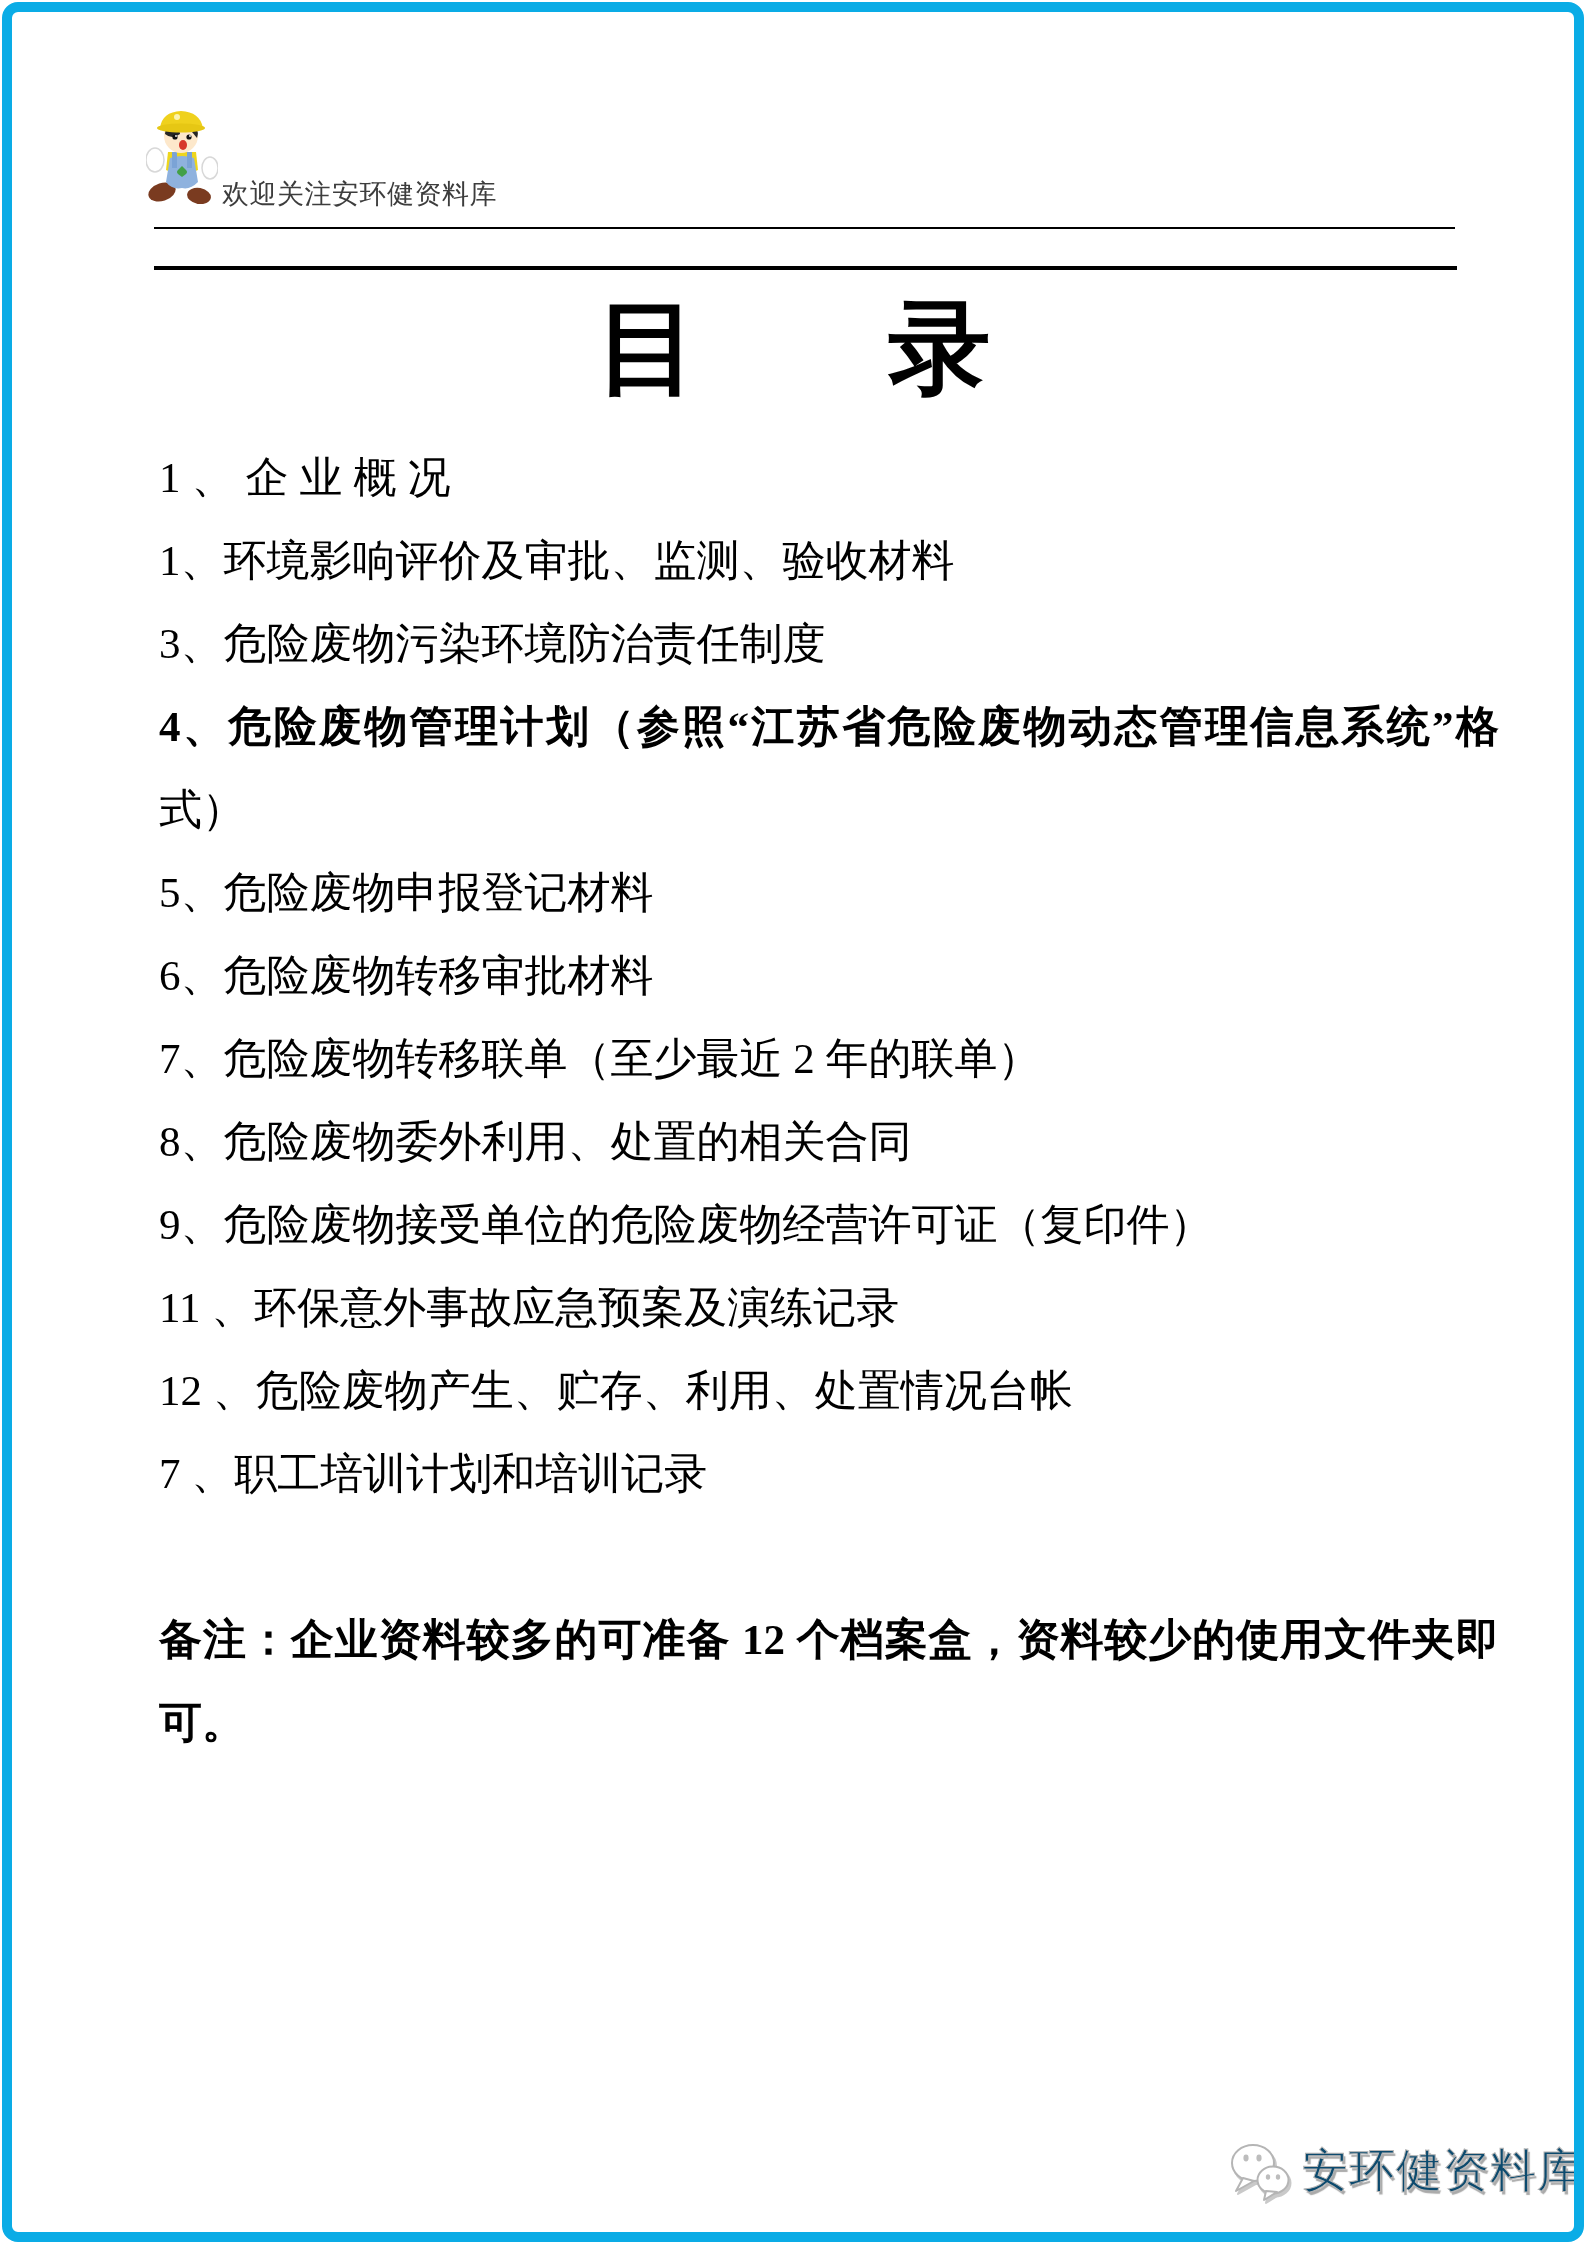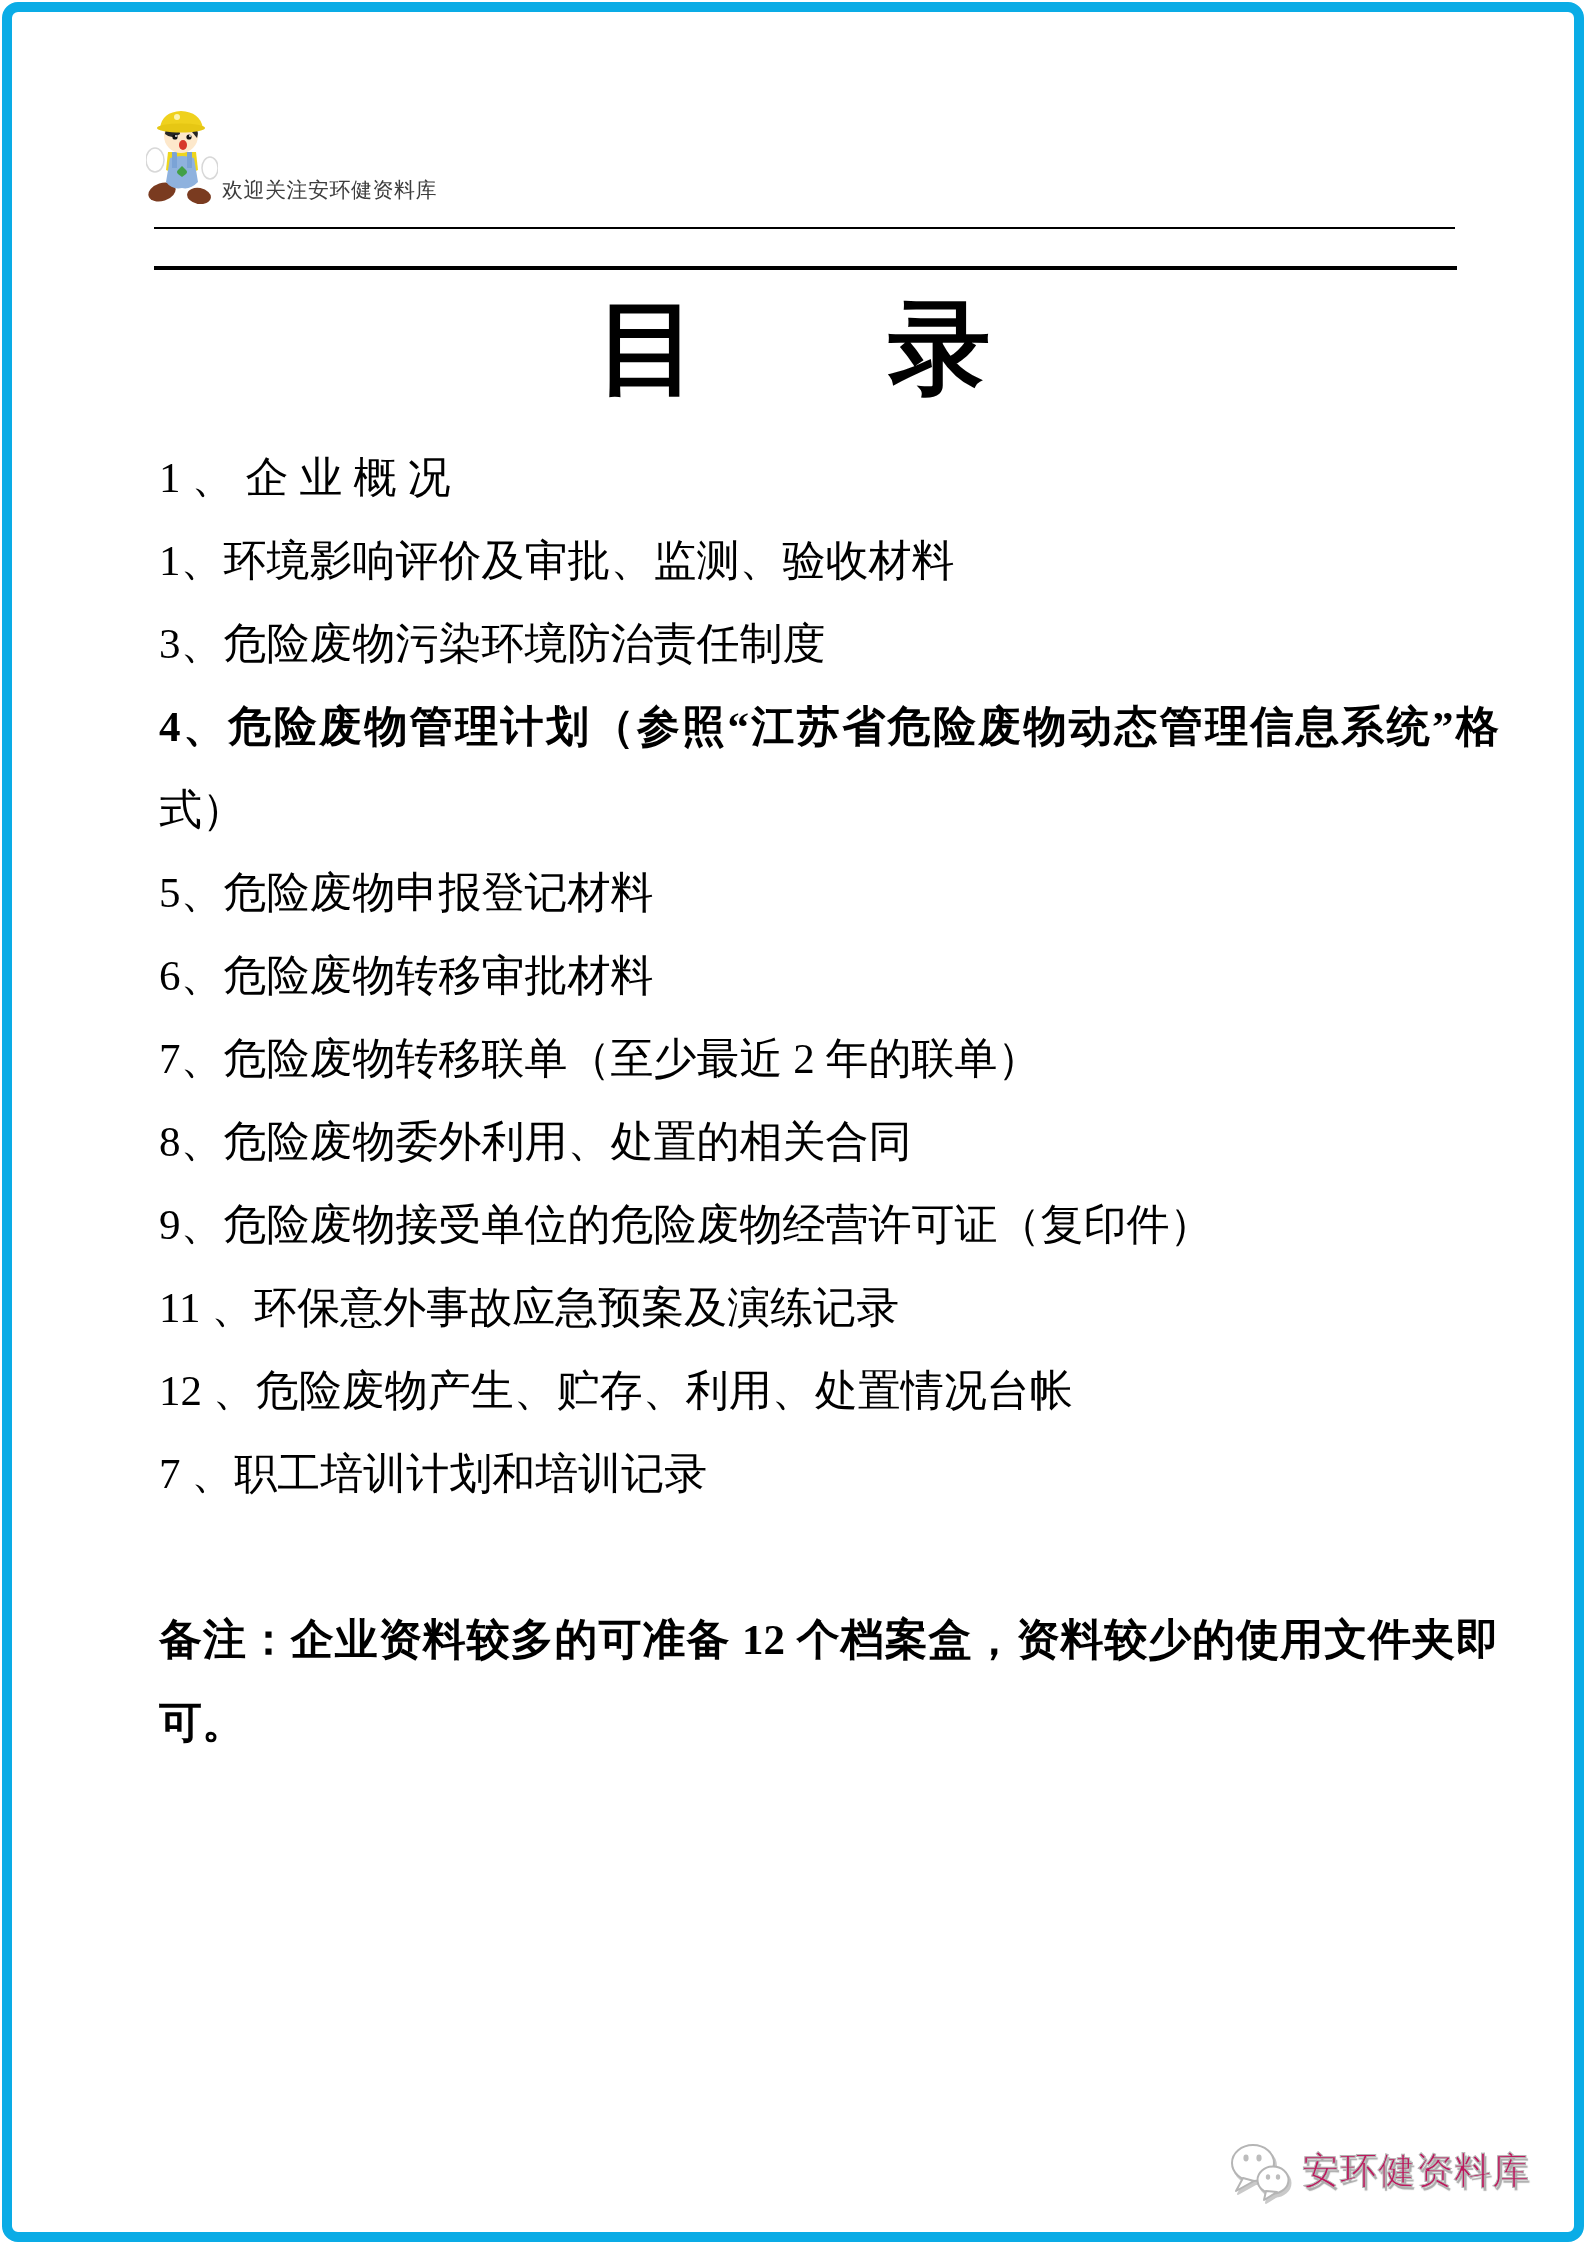--- a/index.html
+++ b/index.html
@@ -20,21 +20,21 @@
     pointer-events: none;
   }
   .mascot {
     position: absolute;
     left: 146px; top: 108px;
     width: 72px; height: 96px;
   }
   .welcome {
     position: absolute;
     left: 222px; top: 176px;
-    font-size: 21px;
+    font-size: 27px;
     letter-spacing: 0.5px;
     color: #3d3d3d;
     white-space: nowrap;
   }
   .rule-thin {
     position: absolute;
     left: 154px; top: 227px;
     width: 1301px; height: 2px;
     background: #000;
   }
@@ -72,23 +72,23 @@
   .remark-line { min-height: 83px; }
   .watermark {
     position: absolute;
     left: 1228px; top: 2140px;
     display: flex;
     align-items: center;
     gap: 10px;
   }
   .wm-icon { filter: drop-shadow(2px 3px 0px #c9c9c9); }
   .wm-text {
-    font-size: 37px;
+    font-size: 46px;
     white-space: nowrap;
-    color: #be185d;
+    color: #0c4a6e;
     -webkit-text-stroke: 1px #b5b5b5;
     text-shadow: 2px 3px 1px #a9a9a9;
     letter-spacing: 1px;
   }
 </style>
 </head>
 <body>
 
 <div class="canvas">
 

